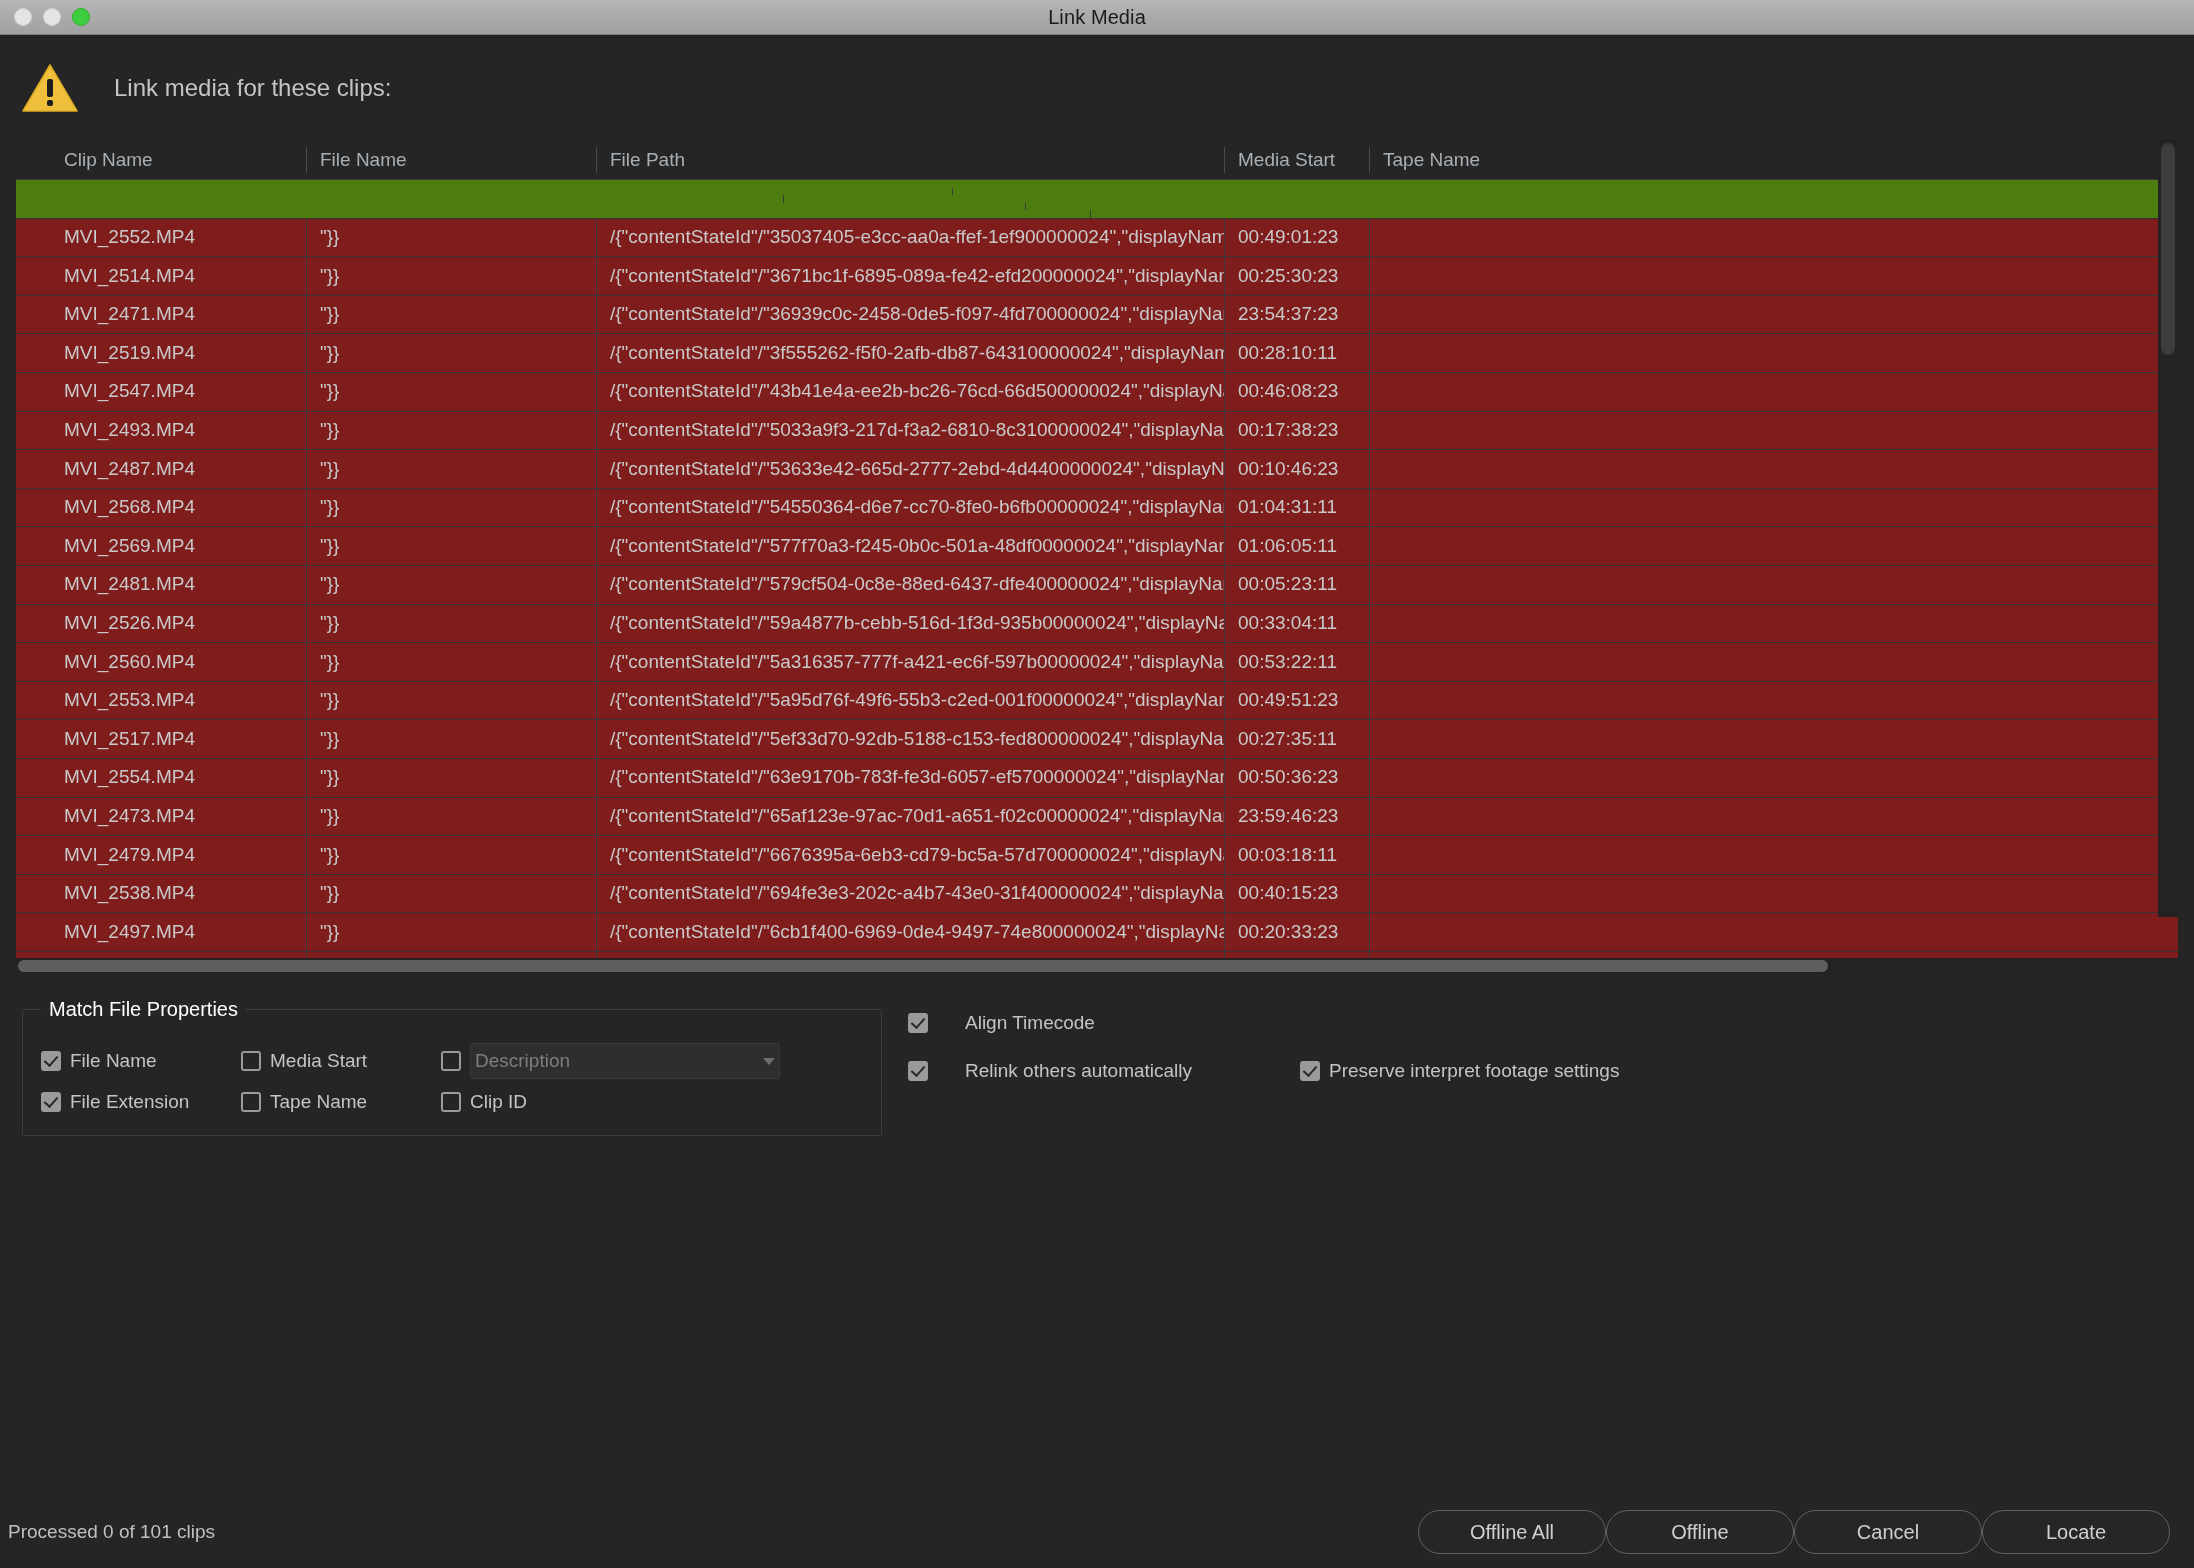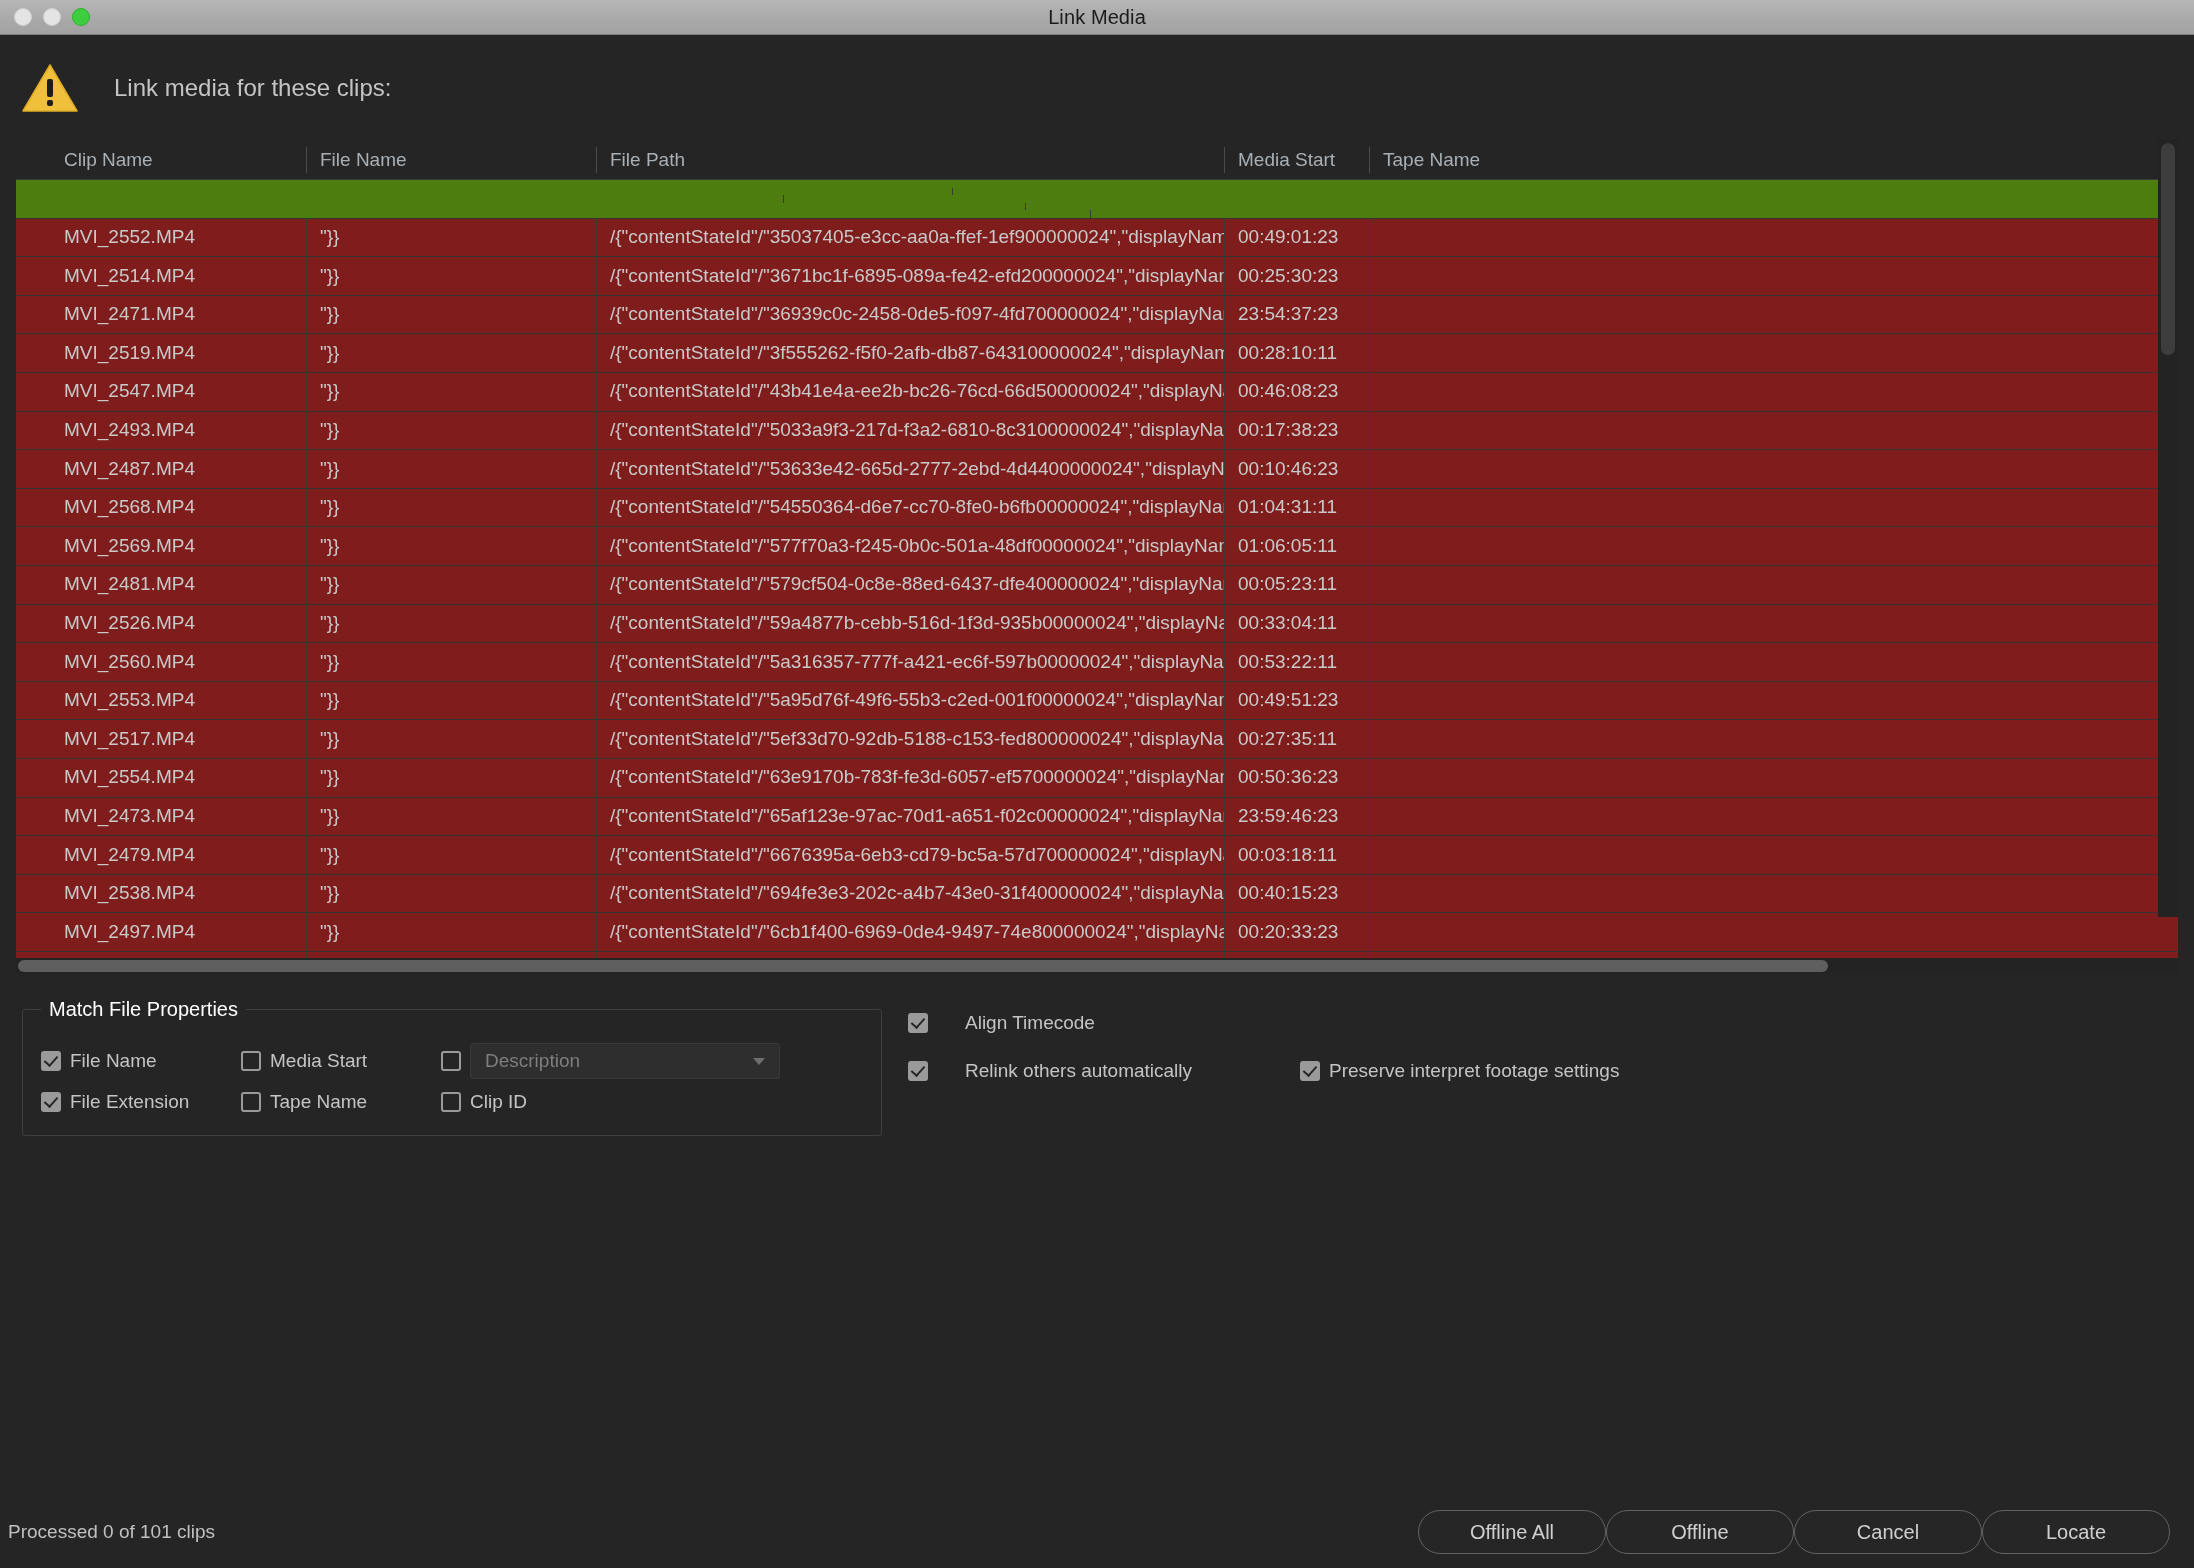--- a/index.html
+++ b/index.html
@@ -226,21 +226,21 @@
   }
 
   .select-ctl {
     display: flex;
     align-items: center;
     background: #2e2e2e;
     border: 1px solid #3a3a3a;
     border-radius: 3px;
     width: 310px;
     height: 36px;
-    padding: 0 14px;
+    padding: 0 4px;
     box-sizing: border-box;
     justify-content: space-between;
     color: #7e7e7e;
     font-size: 19px;
   }
   .chev {
     width: 0; height: 0;
     border-left: 6px solid transparent;
     border-right: 6px solid transparent;
     border-top: 7px solid #6e6e6e;

